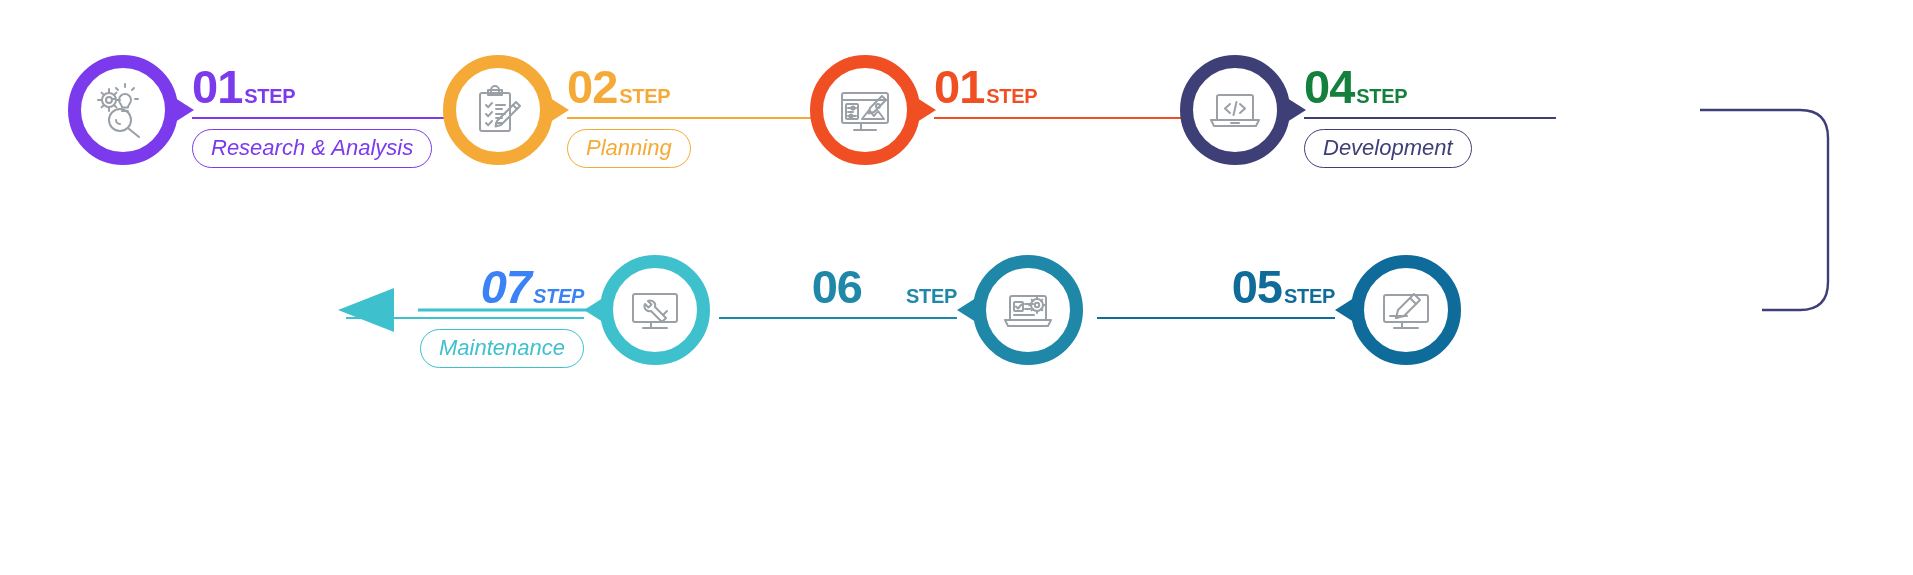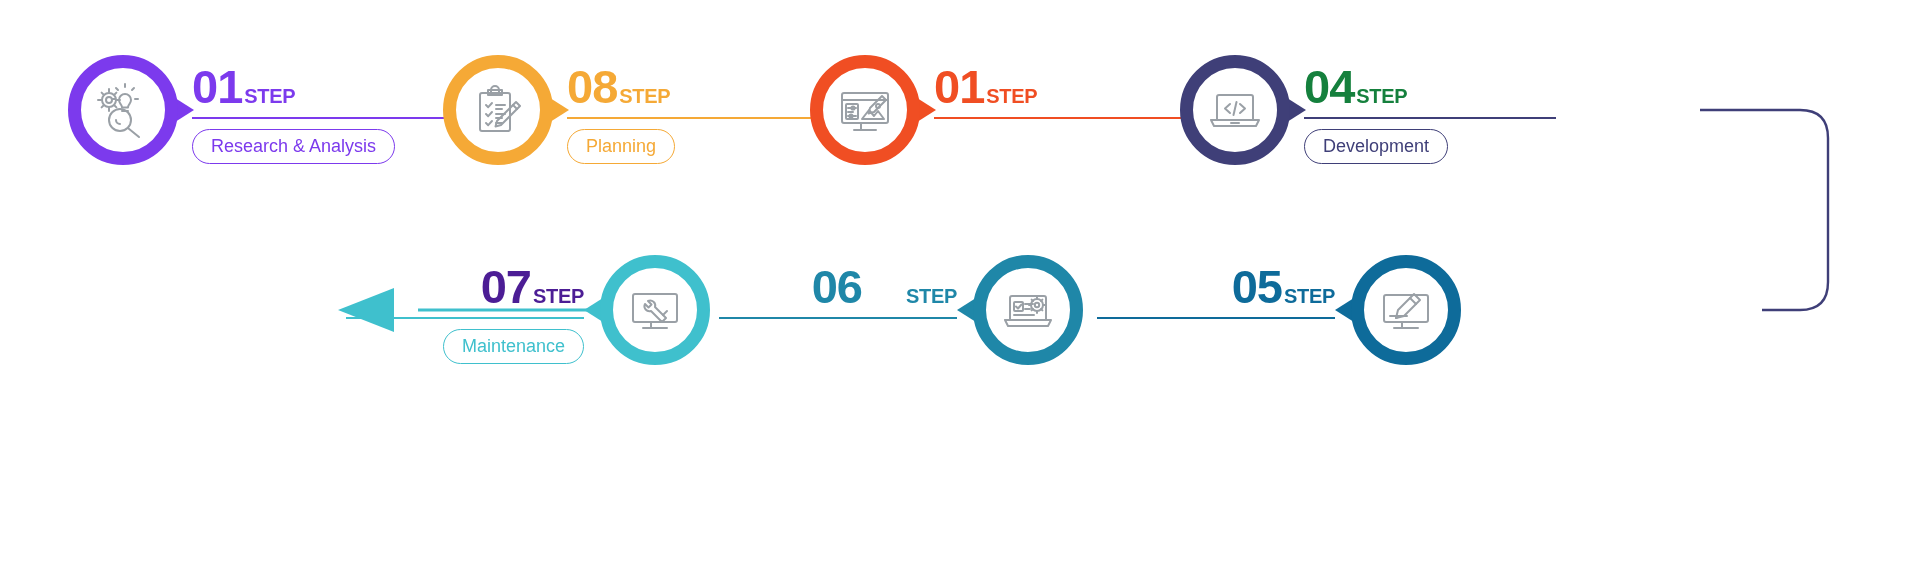--- a/index.html
+++ b/index.html
@@ -110,24 +110,25 @@
     height: 2px;
     width: 100%;
     margin-top: 7px;
   }
   .pill {
     display: inline-block;
     margin-top: 10px;
     padding: 7px 18px 8px 18px;
     border-radius: 20px;
     border: 1.6px solid currentColor;
-    font-size: 18px;
+    font-size: 22px;
     line-height: 1;
     white-space: nowrap;
     background: #ffffff;
+    font-style: italic;
   }
   .pill-row { display: flex; }
   .pill-row.to-right { justify-content: flex-start; }
   .pill-row.to-left  { justify-content: flex-end; }
 </style>
 </head>
 <body>
 
 <div id="infographic">
 
@@ -180,21 +181,21 @@
           <path d="M17 33l2.2 2.2L23 31"></path>
           <path d="M17 42l2.2 2.2L23 40"></path>
           <path d="M27 24h9M27 28h6M27 33h9M27 37h6M27 42h6"></path>
           <path d="M47 21l4 4-19 19-5.5 1.5L28 40z"></path>
           <path d="M44 24l4 4"></path>
         </svg>
       </div>
     </div>
     <div class="text-block" style="left:124px; top:8px; position:absolute;">
       <div class="numrow to-right" style="color:#f5a936;">
-        <span class="num">08</span>
+        <span class="num">02</span>
         <span class="steplabel">STEP</span>
       </div>
       <div class="rule" style="background:#f5a936;"></div>
       <div class="pill-row to-right">
         <span class="pill" style="color:#f5a936;">Planning</span>
       </div>
     </div>
   </div>
 
   <div class="step" style="left:810px; top:55px;">
@@ -305,21 +306,21 @@
       <div class="ring" style="border:13px solid #3fc0cd;">
         <svg width="60" height="60" viewBox="0 0 60 60" fill="none" stroke="#9aa0a6" stroke-width="2" stroke-linecap="round" stroke-linejoin="round">
           <rect x="8" y="14" width="44" height="28" rx="2"></rect>
           <path d="M26 42v6M18 48h24"></path>
           <path d="M23 21a5 5 0 0 1 7 6l11 11-4 4-11-11a5 5 0 0 1-6-7l3.5 3.5 3-3z"></path>
           <path d="M38 35l4-4"></path>
         </svg>
       </div>
     </div>
     <div class="text-block" style="left:-254px; top:8px; position:absolute; width:238px;">
-      <div class="numrow to-left" style="color:#4c1d95;">
+      <div class="numrow to-left" style="color:#3b82f6;font-style:italic;">
         <span class="num">07</span>
         <span class="steplabel">STEP</span>
       </div>
       <div class="rule" style="background:#3fc0cd;"></div>
       <div class="pill-row to-left">
         <span class="pill" style="color:#3fc0cd;">Maintenance</span>
       </div>
     </div>
   </div>
 

